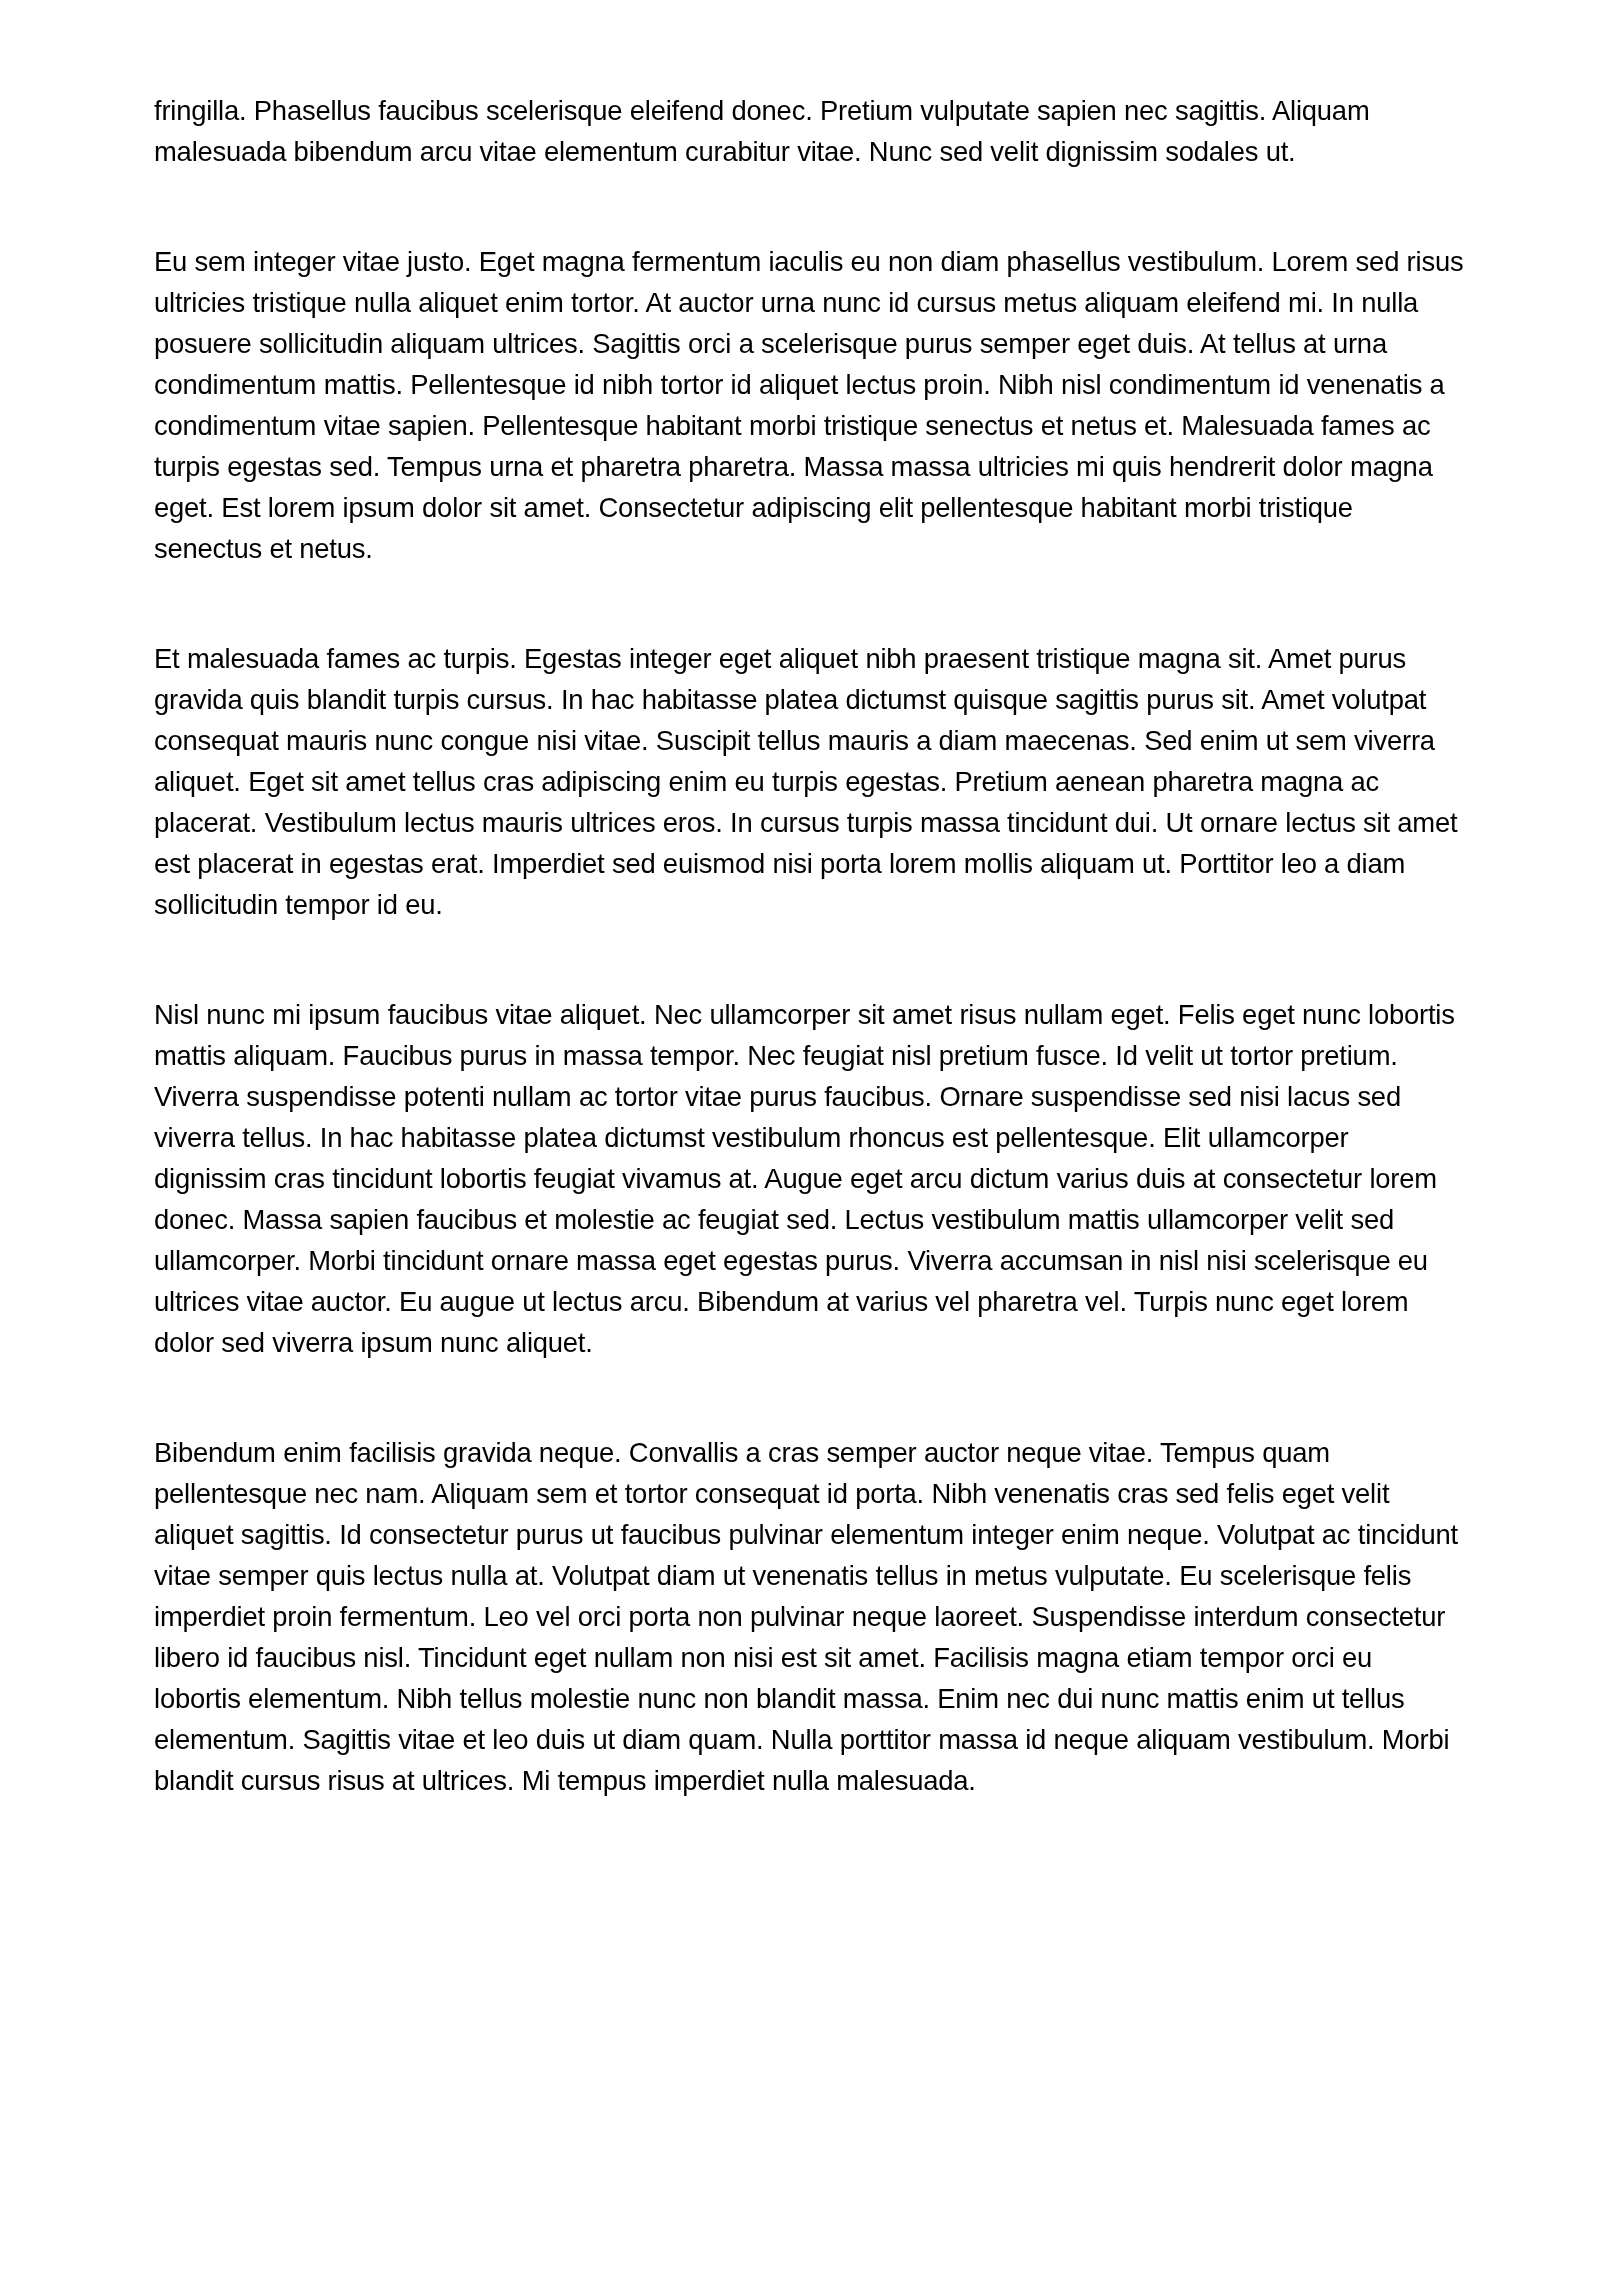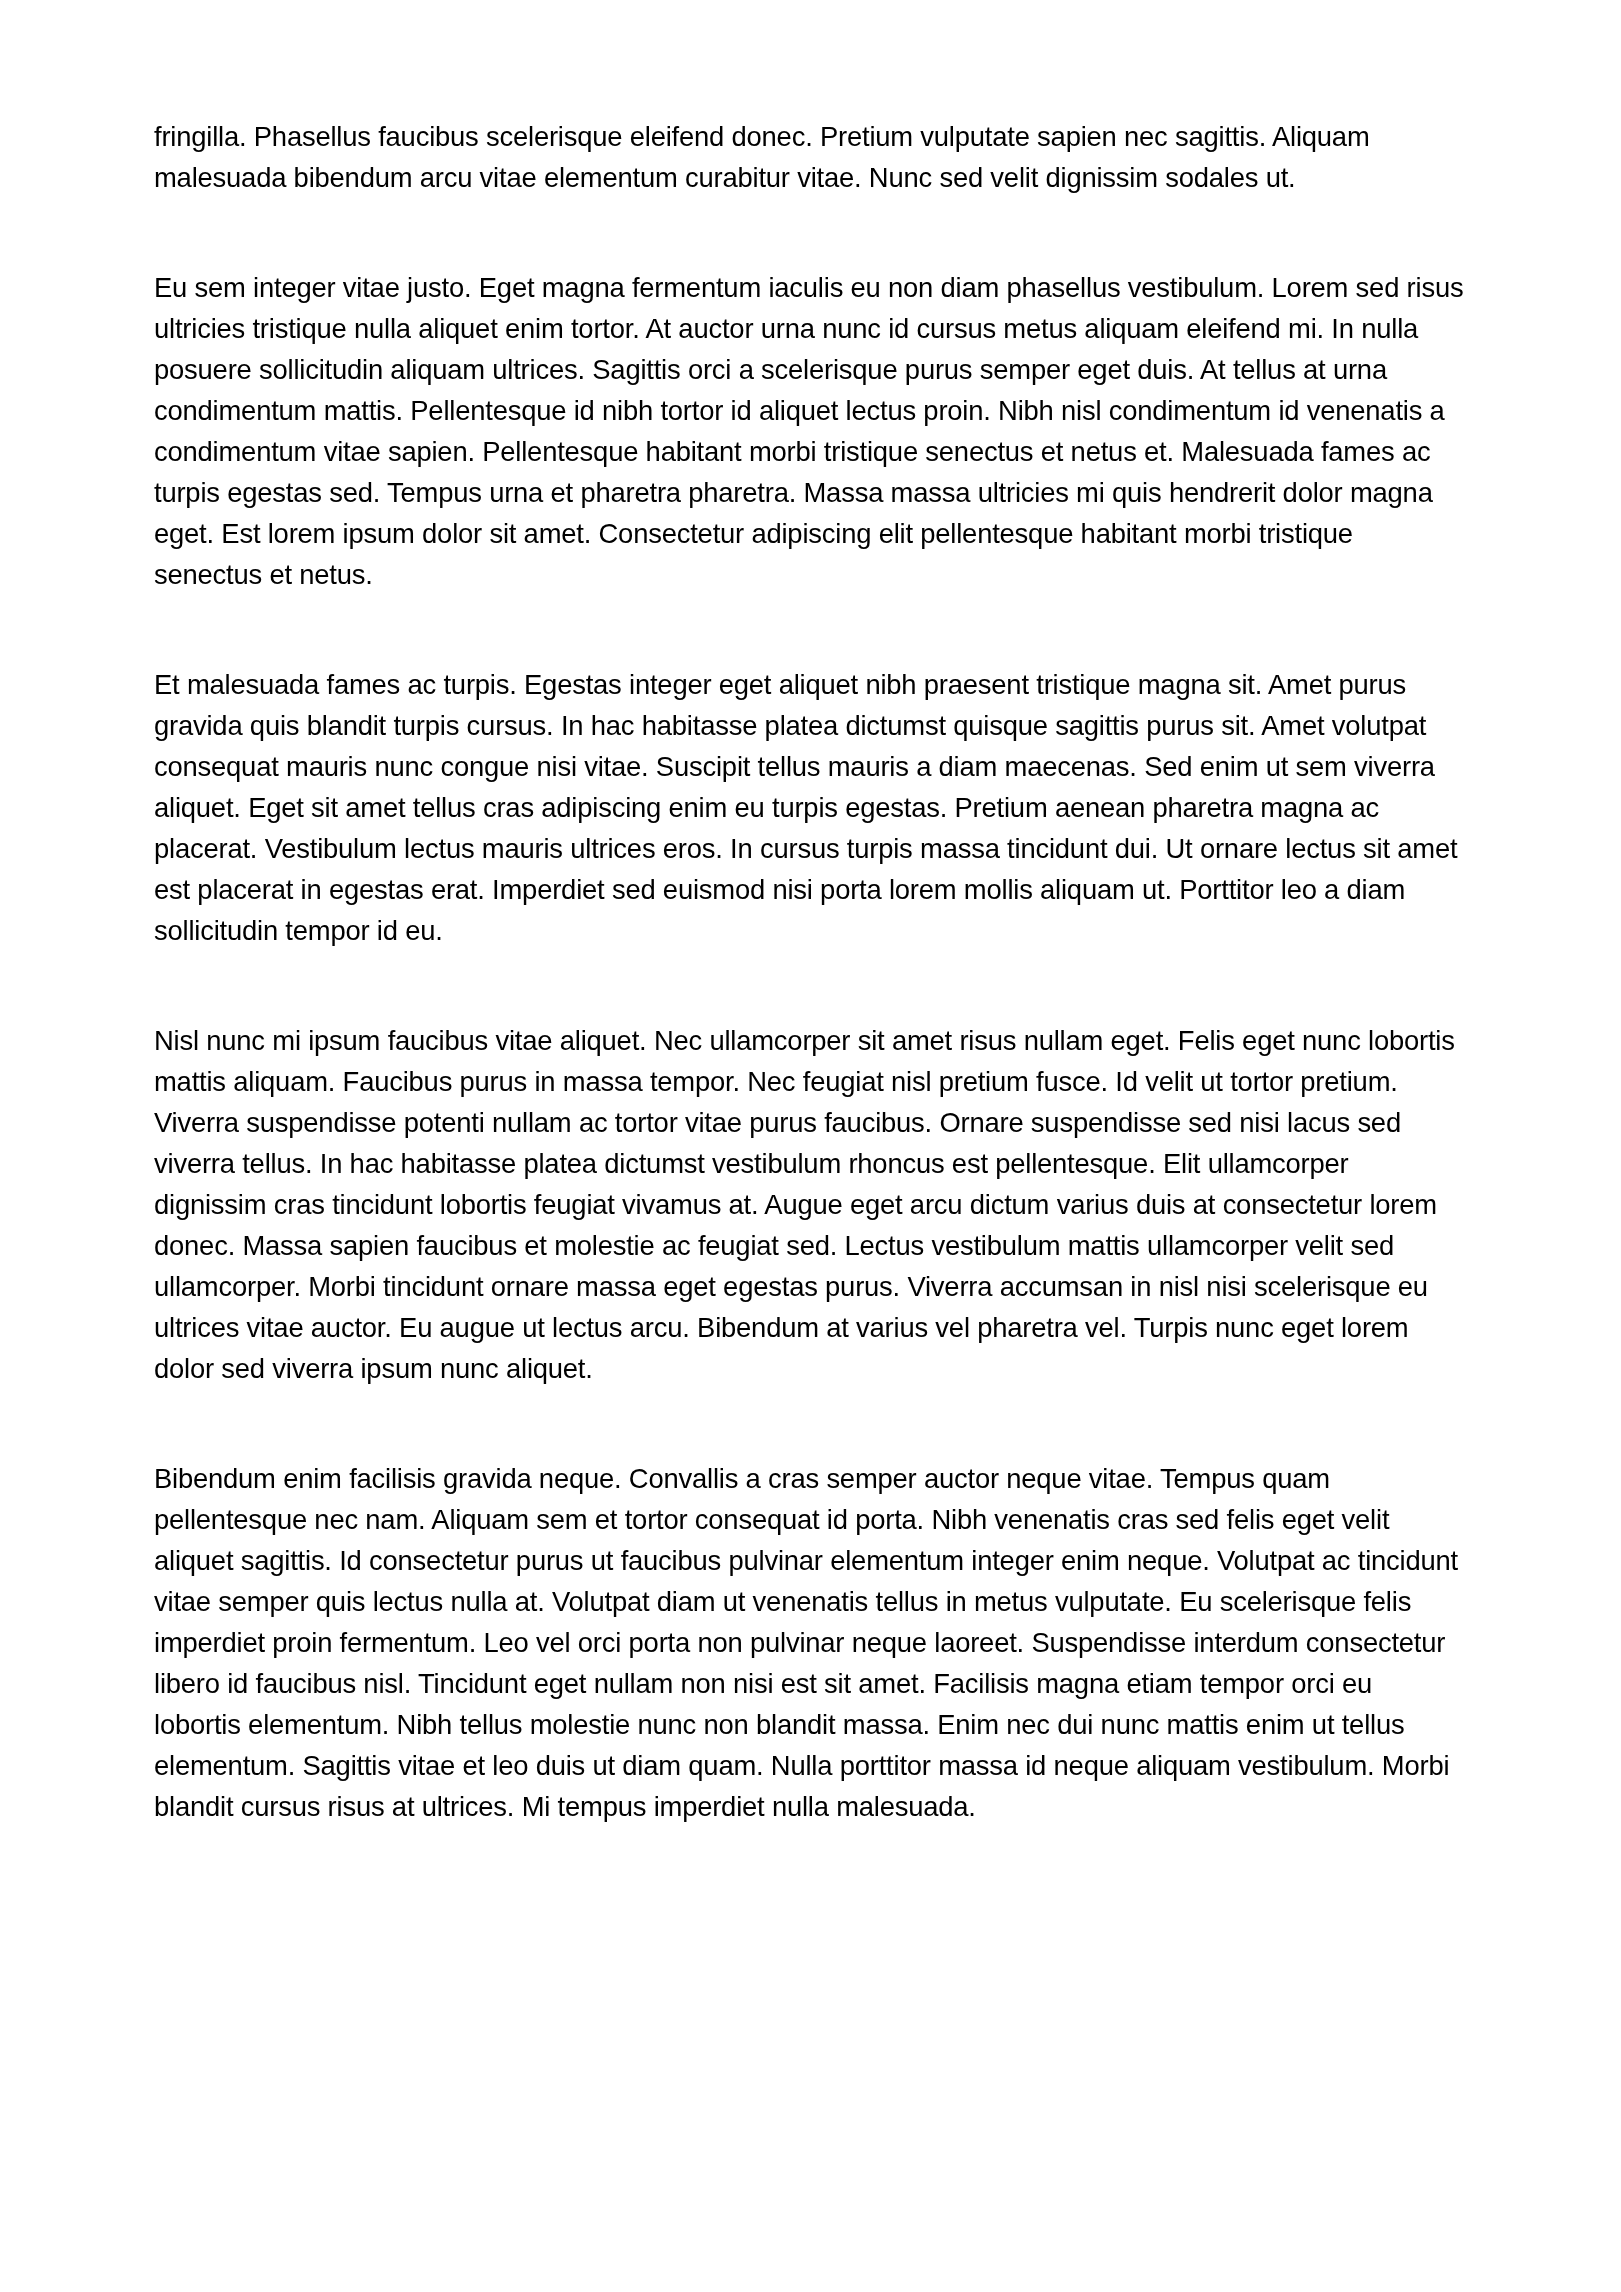--- a/index.html
+++ b/index.html
@@ -6,21 +6,21 @@
     margin: 0;
     padding: 0;
     background: #ffffff;
   }
   .page {
     position: relative;
     width: 1621px;
     height: 1959px;
     background: #ffffff;
     box-sizing: border-box;
-    padding: 116px 155px 0 154px;
+    padding: 90px 155px 0 154px;
     overflow: hidden;
   }
   .doc-body {
     font-family: "Liberation Sans", "DejaVu Sans", sans-serif;
     font-size: 27.4px;
     line-height: 41px;
     letter-spacing: -0.2px;
     color: #000000;
     text-align: left;
   }

